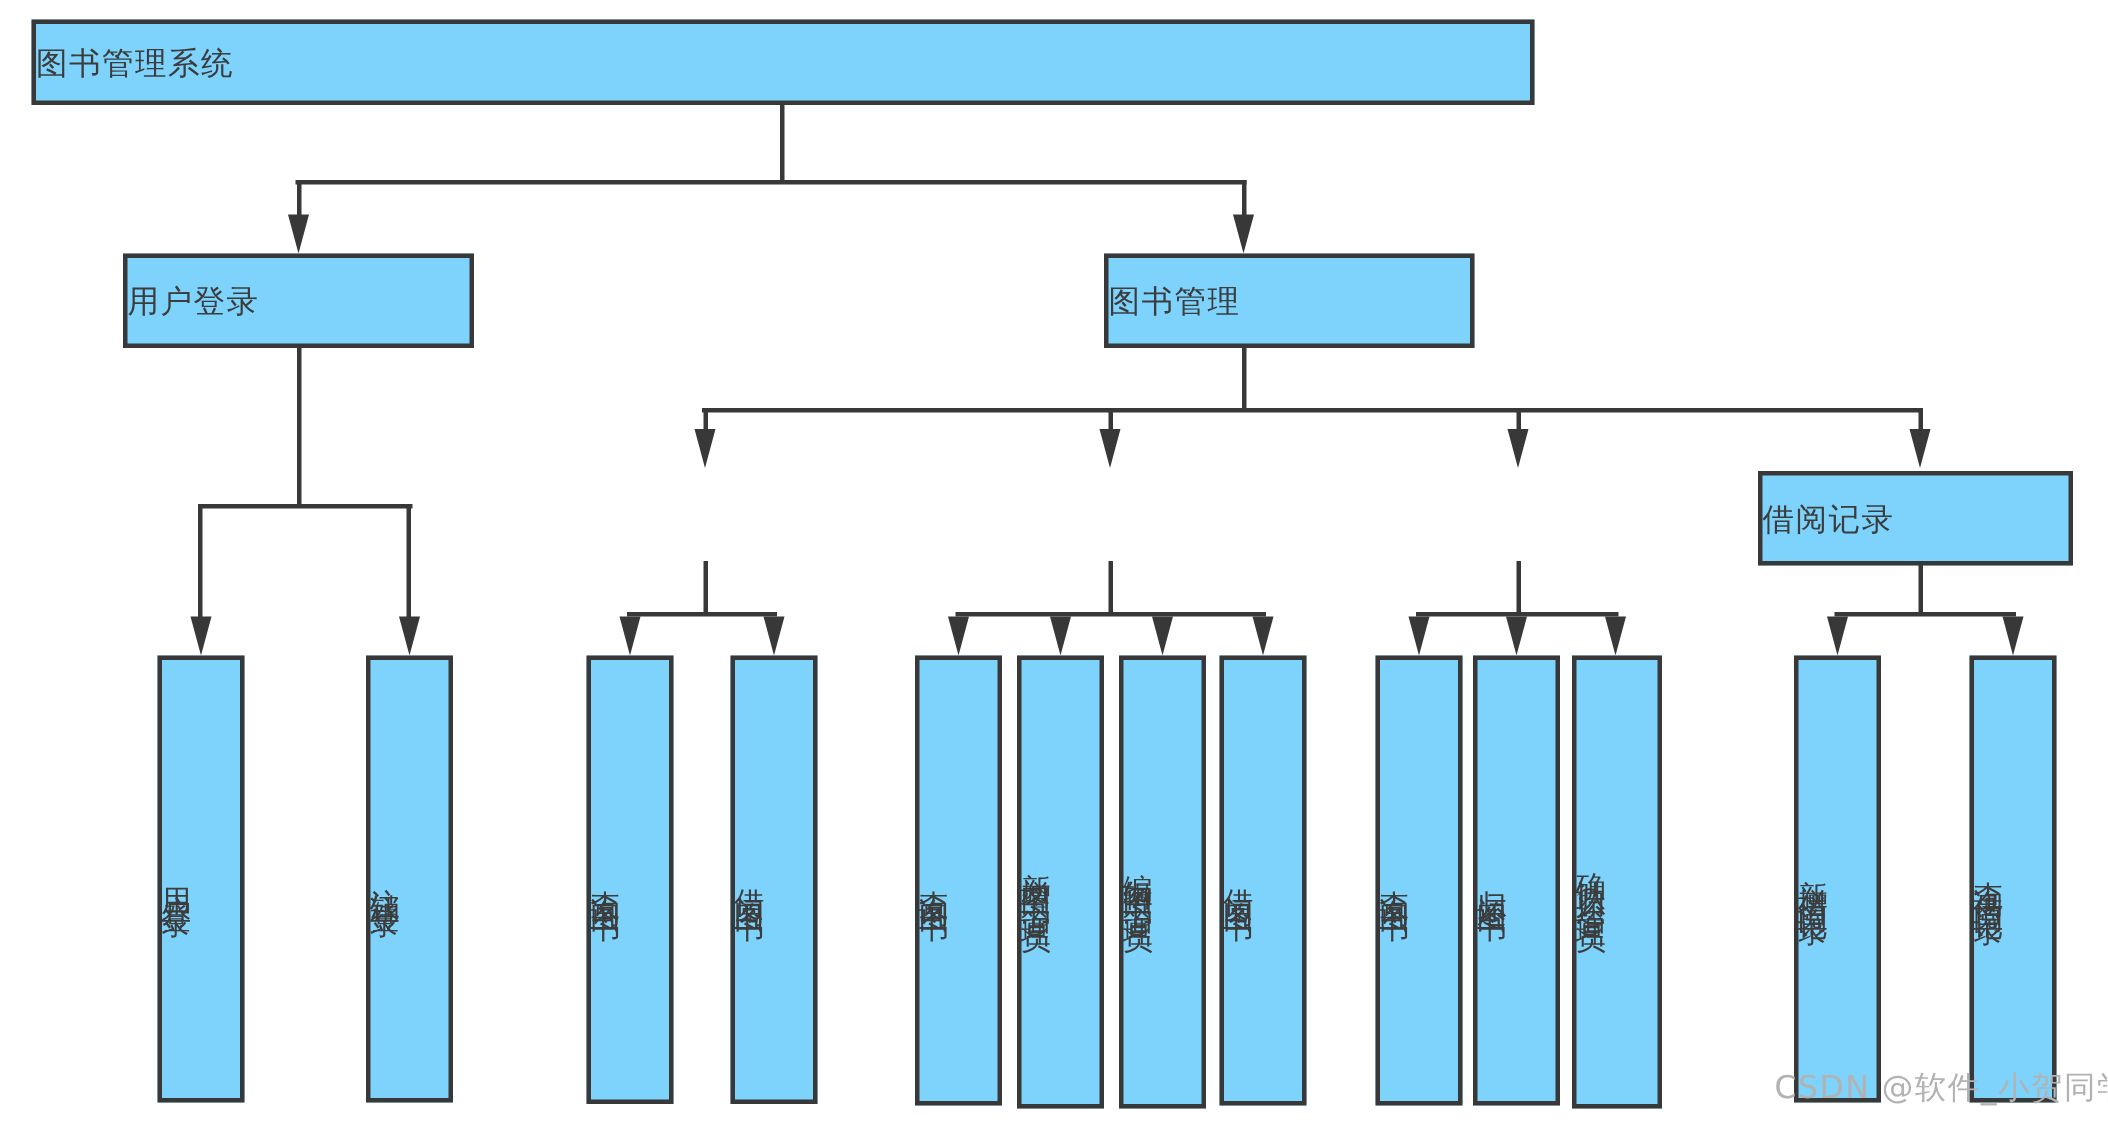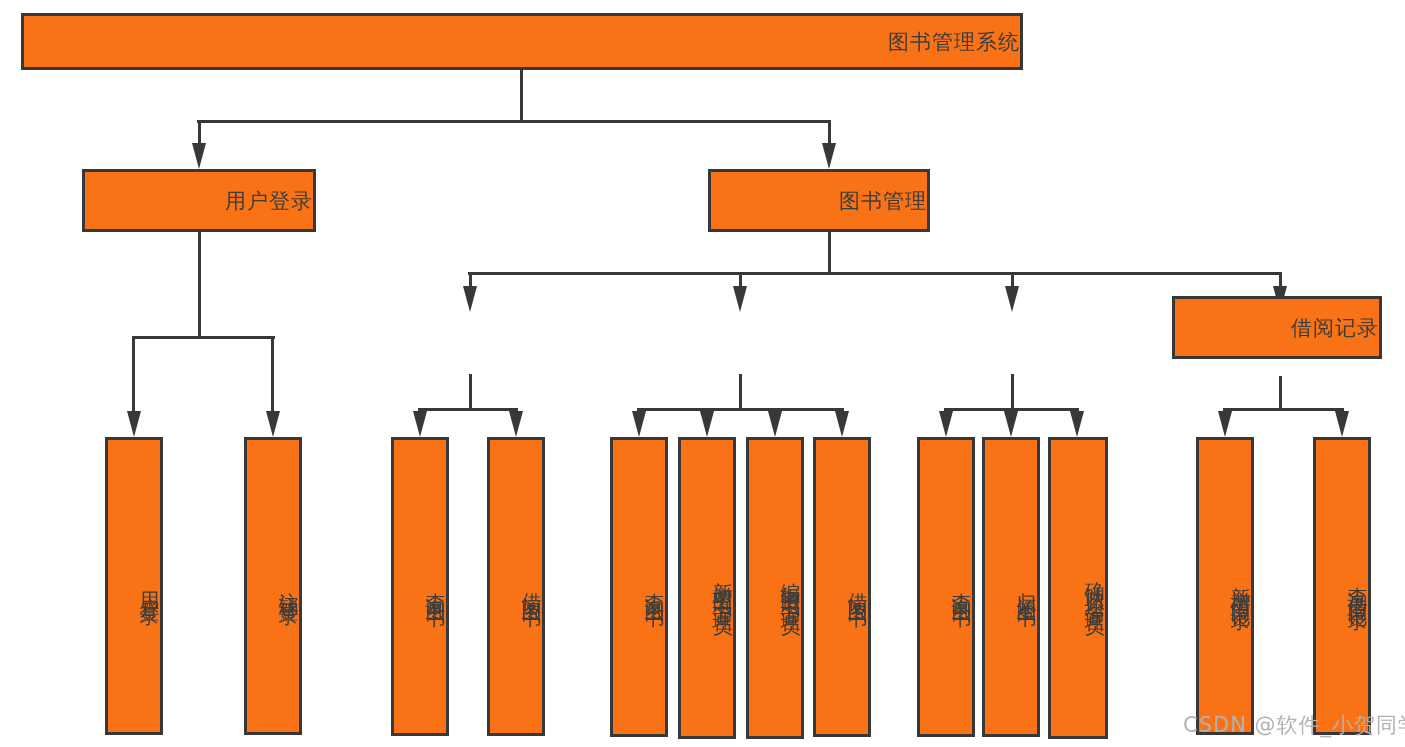--- a/index.html
+++ b/index.html
@@ -1,22 +1,22 @@
 <!DOCTYPE html>
 <html><head>
 <meta charset="utf-8">
 <style>
   html,body{margin:0;padding:0;background:#ffffff;}
   #stage{
     position:relative;width:1405px;height:747px;background:#ffffff;overflow:hidden;
     font-family:"DejaVu Sans","Liberation Sans",sans-serif;color:#3c3c3c;
   }
   .box{
-    position:absolute;box-sizing:border-box;border:3px solid #383838;background:#f97316;
-    display:flex;align-items:center;justify-content:flex-end;
+    position:absolute;box-sizing:border-box;border:3px solid #383838;background:#7dd3fc;
+    display:flex;align-items:center;justify-content:flex-start;
   }
   .hbox span{font-size:21px;letter-spacing:1px;white-space:nowrap;}
   .vbox span{
     writing-mode:vertical-rl;text-orientation:mixed;
     font-size:20px;letter-spacing:5px;line-height:1;white-space:nowrap;
   }
   .v-line{position:absolute;width:3px;background:#383838;}
   .h-line{position:absolute;height:3px;background:#383838;}
   .arrowhead{
     position:absolute;width:0;height:0;
@@ -40,21 +40,21 @@
   <div class="v-line" style="left:520px;top:70px;height:50px"></div>
   <div class="h-line" style="left:197px;top:120px;width:634px"></div>
   <div class="v-line" style="left:198px;top:120px;height:25px"></div>
   <div class="arrowhead" style="left:192px;top:143px"></div>
   <div class="v-line" style="left:828px;top:120px;height:25px"></div>
   <div class="arrowhead" style="left:822px;top:143px"></div>
 
   <div class="box hbox" style="left:82px;top:169px;width:234px;height:63px">
     <span>用户登录</span>
   </div>
-  <div class="box hbox" style="left:708px;top:169px;width:222px;height:63px">
+  <div class="box hbox" style="left:736px;top:169px;width:247px;height:63px">
     <span>图书管理</span>
   </div>
 
   <div class="v-line" style="left:198px;top:232px;height:104px"></div>
   <div class="h-line" style="left:132px;top:336px;width:143px"></div>
   <div class="v-line" style="left:132px;top:336px;height:77px"></div>
   <div class="arrowhead" style="left:127px;top:411px"></div>
   <div class="v-line" style="left:271px;top:336px;height:77px"></div>
   <div class="arrowhead" style="left:266px;top:411px"></div>
 
@@ -62,21 +62,21 @@
   <div class="h-line" style="left:468px;top:272px;width:814px"></div>
   <div class="v-line" style="left:469px;top:272px;height:16px"></div>
   <div class="arrowhead" style="left:463px;top:286px"></div>
   <div class="v-line" style="left:739px;top:272px;height:16px"></div>
   <div class="arrowhead" style="left:733px;top:286px"></div>
   <div class="v-line" style="left:1011px;top:272px;height:16px"></div>
   <div class="arrowhead" style="left:1005px;top:286px"></div>
   <div class="v-line" style="left:1279px;top:272px;height:16px"></div>
   <div class="arrowhead" style="left:1273px;top:286px"></div>
 
-  <div class="box hbox" style="left:1172px;top:296px;width:210px;height:63px">
+  <div class="box hbox" style="left:1172px;top:314px;width:210px;height:63px">
     <span>借阅记录</span>
   </div>
 
   <div class="v-line" style="left:469px;top:374px;height:34px"></div>
   <div class="h-line" style="left:418px;top:408px;width:100px"></div>
   <div class="arrowhead" style="left:413px;top:411px"></div>
   <div class="arrowhead" style="left:509px;top:411px"></div>
 
   <div class="v-line" style="left:739px;top:374px;height:34px"></div>
   <div class="h-line" style="left:637px;top:408px;width:207px"></div>

